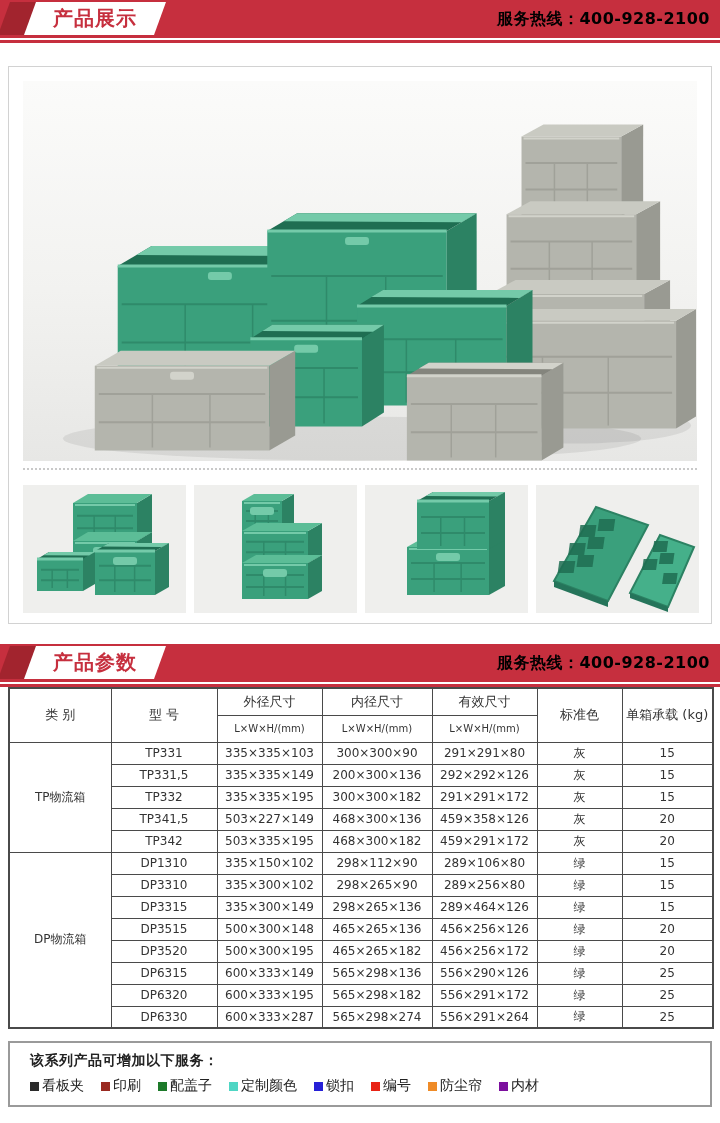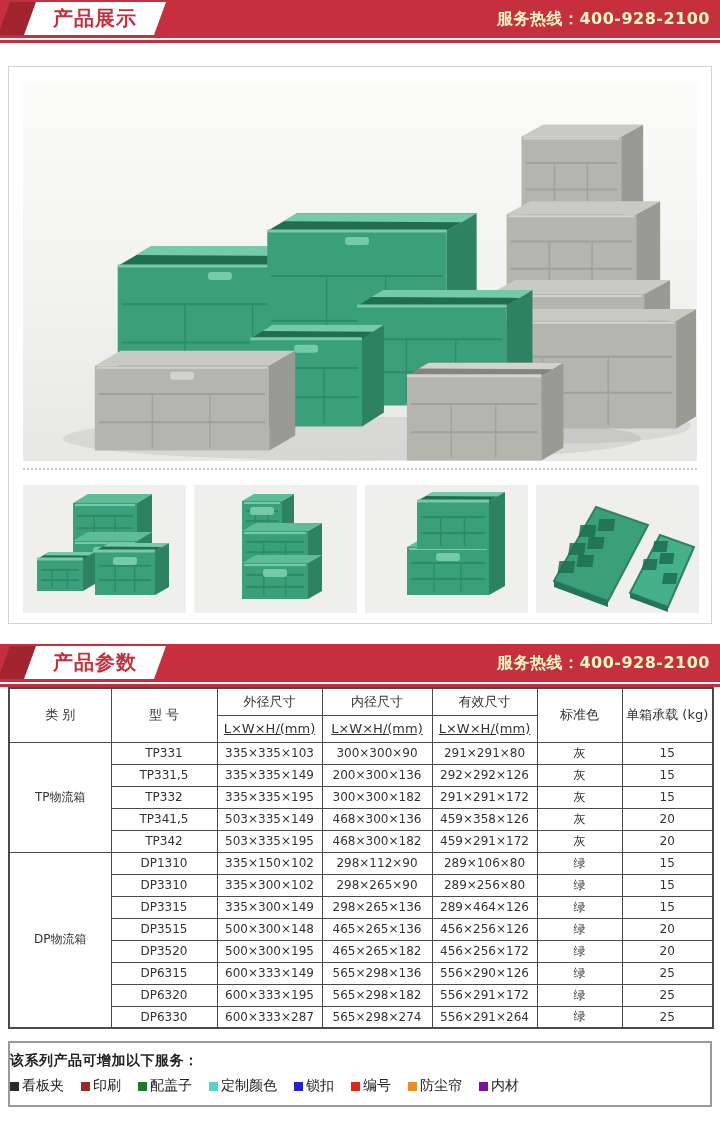--- a/index.html
+++ b/index.html
@@ -7,42 +7,42 @@
   body { height: 1123px; overflow: hidden; font-family: "DejaVu Sans","Liberation Sans",sans-serif; position: relative; }
 
   
   .topbar { position: relative; height: 38px; background: #c62f3e; }
   .topbar .slant-dark { position: absolute; top: 2px; left: 4px; width: 46px; height: 33px;
       background: #a2242e; transform: skewX(-20deg); }
   .topbar .slant-white { position: absolute; top: 2px; left: 30px; width: 130px; height: 33px;
       background: #ffffff; transform: skewX(-20deg); display: flex; align-items: center; justify-content: center; }
   .topbar .slant-white .t { transform: skewX(20deg); color: #c62f3e; font-size: 20px; font-weight: bold; letter-spacing: 1px; white-space: nowrap; }
   .topbar .hotline { position: absolute; right: 10px; top: 0; height: 38px; line-height: 38px;
-      color: #fef9c3; font-size: 16px; font-weight: bold; letter-spacing: .5px; }
+      color: #000000; font-size: 16px; font-weight: bold; letter-spacing: .5px; }
   .bar-underline { height: 3px; background: #c62f3e; margin-top: 2px; }
 
   
   .display-box { margin: 23px 8px 0; height: 558px; border: 1px solid #d2d2d2; background: #fff; padding: 14px; }
   .photo { height: 380px; background: linear-gradient(180deg,#fbfbfa 0%,#f2f2f0 55%,#e7e7e5 100%); }
   .photo svg { display: block; width: 100%; height: 100%; }
   .dotted-sep { border-top: 2px dotted #c9c9c9; margin-top: 7px; }
   .thumbs { display: flex; gap: 8px; margin-top: 15px; }
   .thumb { width: 163px; height: 128px; background: #efefed; display: flex; align-items: center; justify-content: center; cursor: pointer; }
   .thumb svg { display: block; }
 
   
   .param-table { border-collapse: collapse; table-layout: fixed; width: 704px; margin: 0 8px; border: 2px solid #4a4a4a; }
   .param-table th, .param-table td { border: 1px solid #4a4a4a; text-align: center; vertical-align: middle;
       color: #333; font-weight: normal; overflow: hidden; white-space: nowrap; }
   .param-table thead th { height: 27px; font-size: 13px; }
-  .param-table thead th.sub { font-size: 13px; text-decoration: underline; }
+  .param-table thead th.sub { font-size: 10px; }
   .param-table tbody td { height: 22px; font-size: 12px; }
 
   
-  .services { margin: 12px 8px 0; border: 2px solid #9a9a9a; padding: 9px 0 10px; background: #fff; }
+  .services { margin: 12px 8px 0; border: 2px solid #9a9a9a; padding: 9px 20px 10px; background: #fff; }
   .services .s-title { font-size: 14px; font-weight: bold; color: #222; margin-bottom: 7px; letter-spacing: .5px; }
   .svc-row { display: flex; flex-wrap: nowrap; align-items: center; }
   .svc { display: inline-flex; align-items: center; margin-right: 17px; font-size: 14px; color: #222; white-space: nowrap; }
   .svc .sq { width: 9px; height: 9px; display: inline-block; margin-right: 3px; flex: 0 0 auto; }
 </style>
 </head>
 <body>
 
 <div class="topbar">
   <div class="slant-dark"></div>
@@ -334,21 +334,21 @@
       <tr>
         <td>TP332</td>
         <td>335×335×195</td>
         <td>300×300×182</td>
         <td>291×291×172</td>
         <td>灰</td>
         <td>15</td>
       </tr>
       <tr>
         <td>TP341,5</td>
-        <td>503×335×149</td>
+        <td>503×227×149</td>
         <td>468×300×136</td>
         <td>459×358×126</td>
         <td>灰</td>
         <td>20</td>
       </tr>
       <tr>
         <td>TP342</td>
         <td>503×335×195</td>
         <td>468×300×182</td>
         <td>459×291×172</td>

